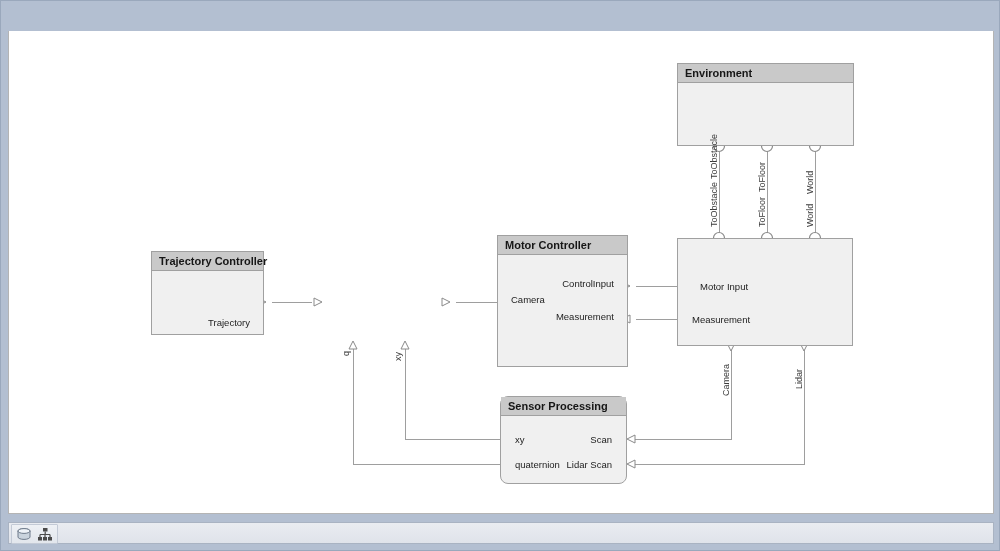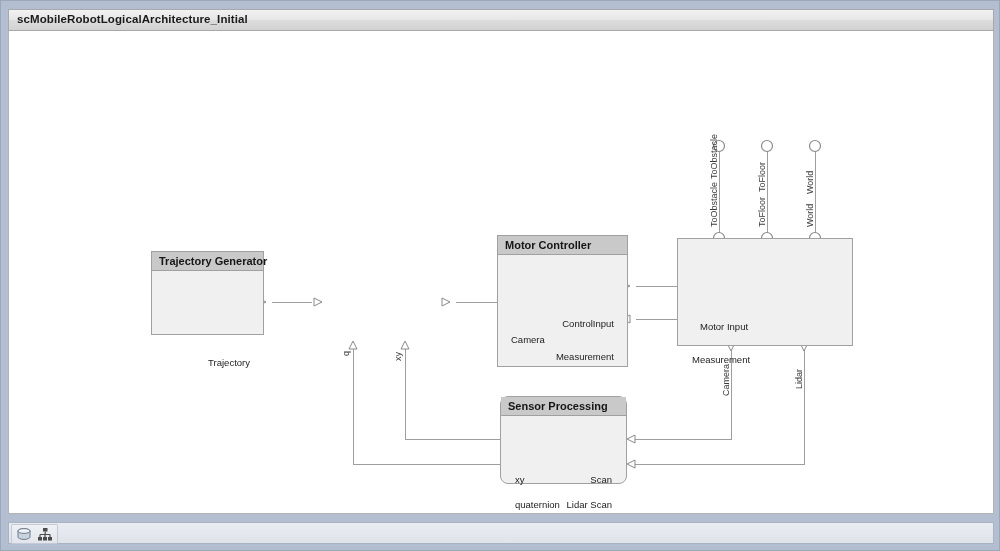--- a/index.html
+++ b/index.html
@@ -64,44 +64,40 @@
     box-sizing:border-box;
   }
   .block .bhdr span{
     position:absolute;left:7px;top:3px;
     font-size:11px;font-weight:bold;color:#161616;white-space:nowrap;
   }
   
   .plabel{
     position:absolute;font-size:9.5px;color:#222;white-space:nowrap;
     line-height:10px;
-    margin-top:40px;
   }
   .plabel.left{ text-align:left; }
   .plabel.right{ text-align:right; }
   
 
   
   .vlabel{
     position:absolute;
     font-size:9px;color:#3a3a3a;white-space:nowrap;
     transform-origin:left top;
     transform:rotate(-90deg);
     line-height:9px;
   }
   svg.overlay{position:absolute;left:0;top:0;width:986px;height:483px;pointer-events:none;}
 </style>
 </head>
 <body>
 
 <div id="app">
 
-  <div id="titlebar">
-    <div class="title-text">scMobileRobotLogicalArchitecture_Initial</div>
-  </div>
 
   <div id="canvas">
 
     <svg class="overlay" viewBox="0 0 986 483">
       <g stroke="#9e9e9e" stroke-width="1" fill="none" shape-rendering="crispEdges">
 
         <path d="M263,271 L303,271"></path>
 
         <path d="M447,271 L488,271"></path>
 
@@ -160,40 +156,45 @@
         <circle cx="806" cy="115" r="5.5"></circle>
 
         <circle cx="710" cy="207" r="5.5"></circle>
         <circle cx="758" cy="207" r="5.5"></circle>
         <circle cx="806" cy="207" r="5.5"></circle>
       </g>
     </svg>
 
     <div class="block" style="left:142px;top:220px;width:113px;height:84px;">
       <div class="bhdr">
-        <span>Trajectory Generator</span>
+        <span>Trajectory Controller</span>
       </div>
       <div class="plabel right" style="right:13px;top:66px;">Trajectory</div>
     </div>
 
 
     <div class="block" style="left:488px;top:204px;width:131px;height:132px;">
       <div class="bhdr">
         <span>Motor Controller</span>
       </div>
       <div class="plabel left" style="left:13px;top:59px;">Camera</div>
       <div class="plabel right" style="right:13px;top:43px;">ControlInput</div>
       <div class="plabel right" style="right:13px;top:76px;">Measurement</div>
     </div>
 
     <div class="block" style="left:668px;top:207px;width:176px;height:108px;">
       <div class="plabel left" style="left:14px;top:43px;padding-left:8px;">Motor Input</div>
       <div class="plabel left" style="left:14px;top:76px;">Measurement</div>
     </div>
 
+    <div class="block" style="left:668px;top:32px;width:177px;height:83px;">
+      <div class="bhdr">
+        <span>Environment</span>
+      </div>
+    </div>
 
     <div class="block" style="left:491px;top:365px;width:127px;height:88px;border-radius:8px;">
       <div class="bhdr">
         <span>Sensor Processing</span>
       </div>
       <div class="plabel left" style="left:14px;top:38px;">xy</div>
       <div class="plabel left" style="left:14px;top:63px;">quaternion</div>
       <div class="plabel right" style="right:14px;top:38px;">Scan</div>
       <div class="plabel right" style="right:14px;top:63px;padding-left:8px;">Lidar Scan</div>
     </div>

